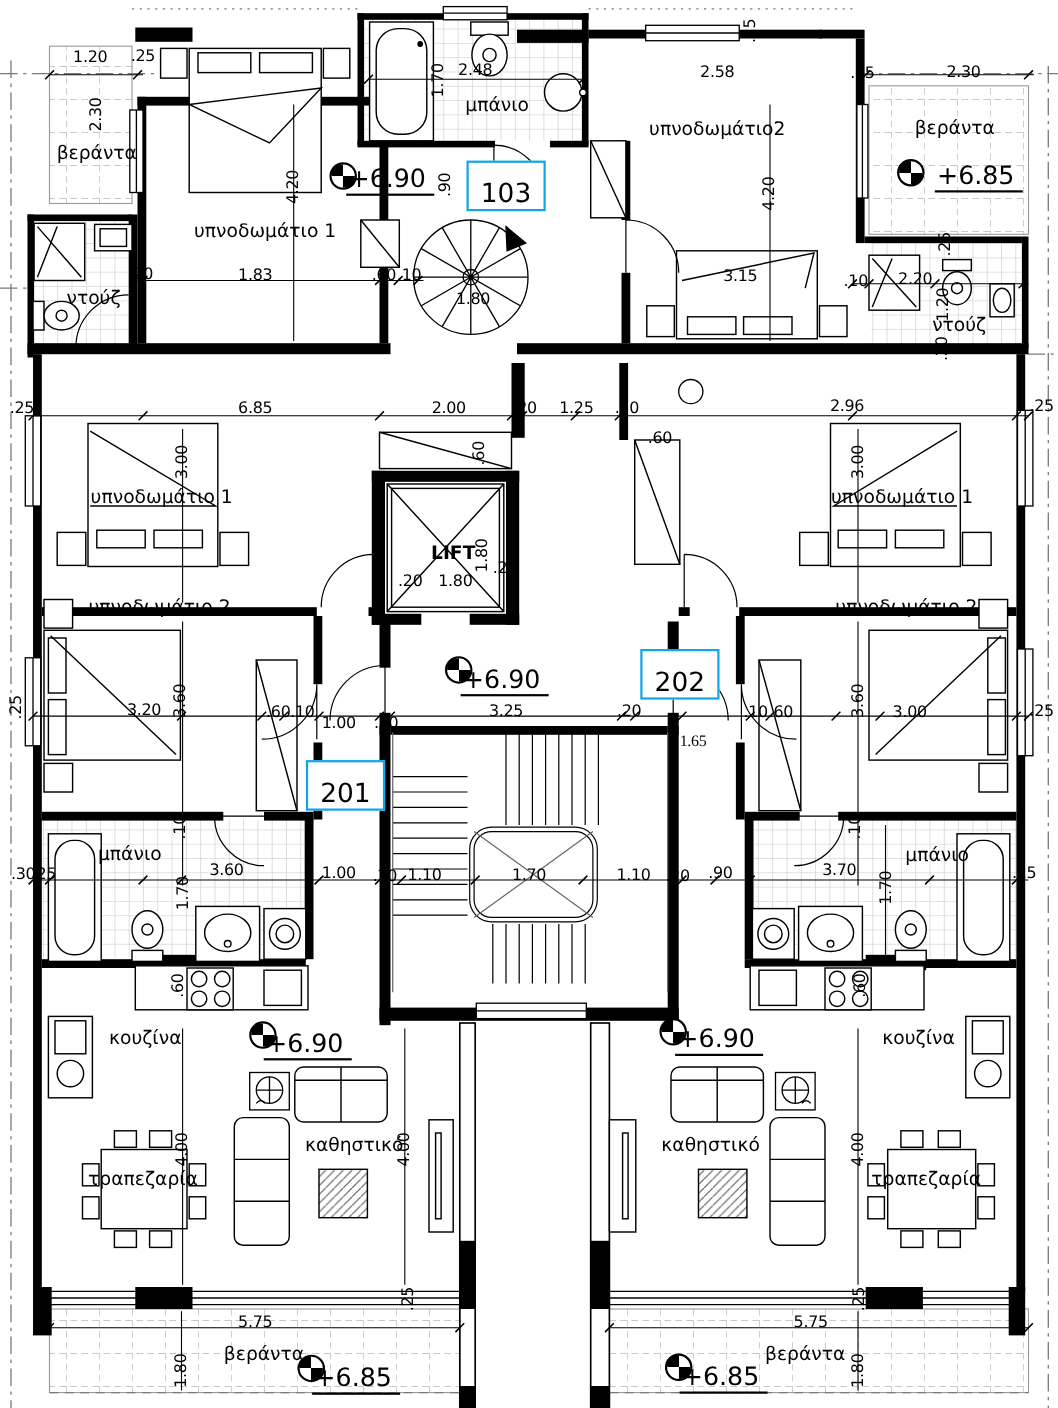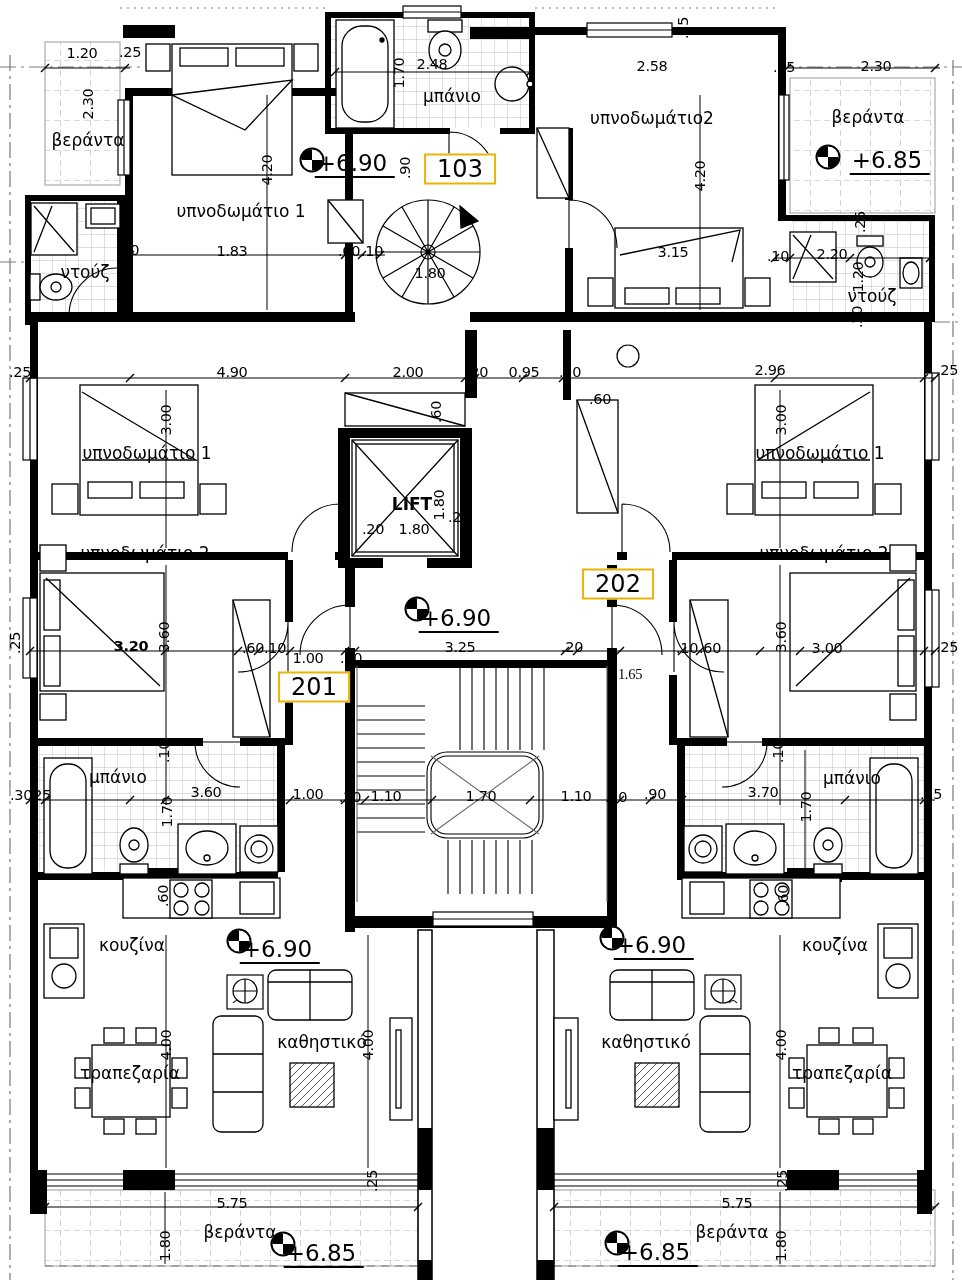--- a/index.html
+++ b/index.html
@@ -5,21 +5,21 @@
   html,body{margin:0;padding:0;background:#fff;}
   #plan{position:relative;width:962px;height:1280px;background:#fff;overflow:hidden;
         font-family:"DejaVu Sans",sans-serif;color:#000;}
   #plan svg{position:absolute;left:0;top:0;}
   #labels{position:absolute;left:0;top:0;width:100%;height:100%;}
   .lbl{position:absolute;transform:translate(-50%,-50%);white-space:nowrap;line-height:1;}
   .room{font-size:17px;}
   .dim{font-size:14.5px;letter-spacing:-0.3px;}
   .rot{transform:translate(-50%,-50%) rotate(-90deg);}
   .level{font-size:23px;border-bottom:2px solid #000;padding:0 8px 1px 2px;}
-  .unit{font-size:24px;border:2px solid #eab308;background:#fff;padding:1px 11px 2px;}
+  .unit{font-size:24px;border:2px solid #0ea5e9;background:#fff;padding:16px 11px 2px;}
   .marker{position:absolute;width:21px;height:21px;border-radius:50%;border:2px solid #000;
           transform:translate(-50%,-50%);
           background:conic-gradient(#fff 0 90deg,#000 90deg 180deg,#fff 180deg 270deg,#000 270deg 360deg);}
 </style>
 </head>
 <body>
 
 <div id="plan">
 <svg width="962" height="1280" viewBox="0 0 962 1280">
   <defs>
@@ -427,36 +427,36 @@
       <div class="lbl dim" style="left: 128px; top: 250px;">.20</div>
       <div class="lbl dim" style="left: 430px; top: 273px;">1.80</div>
       <div class="lbl dim rot" style="left: 700px; top: 176px;">4.20</div>
       <div class="lbl dim" style="left: 673px; top: 252px;">3.15</div>
       <div class="lbl dim" style="left: 778px; top: 256px;">.10</div>
       <div class="lbl dim" style="left: 832px; top: 254px;">2.20</div>
       <div class="lbl dim rot" style="left: 860px; top: 222px;">.25</div>
       <div class="lbl dim rot" style="left: 858px; top: 277px;">1.20</div>
       <div class="lbl dim rot" style="left: 857px; top: 317px;">.20</div>
       <div class="lbl dim" style="left: 20px; top: 372px;">.25</div>
-      <div class="lbl dim" style="left: 232px; top: 372px;">4.90</div>
+      <div class="lbl dim" style="left: 232px; top: 372px;">6.85</div>
       <div class="lbl dim" style="left: 408px; top: 372px;">2.00</div>
       <div class="lbl dim" style="left: 477px; top: 372px;">.20</div>
-      <div class="lbl dim" style="left: 524px; top: 372px;">0.95</div>
+      <div class="lbl dim" style="left: 524px; top: 372px;">1.25</div>
       <div class="lbl dim" style="left: 570px; top: 372px;">.20</div>
       <div class="lbl dim" style="left: 600px; top: 399px;">.60</div>
       <div class="lbl dim" style="left: 770px; top: 370px;">2.96</div>
       <div class="lbl dim" style="left: 947px; top: 370px;">.25</div>
       <div class="lbl dim rot" style="left: 436px; top: 412px;">.60</div>
       <div class="lbl dim rot" style="left: 439px; top: 505px;">1.80</div>
       <div class="lbl dim" style="left: 459px; top: 517px;">.20</div>
       <div class="lbl dim" style="left: 373px; top: 529px;">.20</div>
       <div class="lbl dim" style="left: 414px; top: 529px;">1.80</div>
       <div class="lbl dim rot" style="left: 166px; top: 420px;">3.00</div>
       <div class="lbl dim rot" style="left: 781px; top: 420px;">3.00</div>
-      <div class="lbl dim" style="left: 131px; top: 646px; font-weight: bold;">3.20</div>
+      <div class="lbl dim" style="left: 131px; top: 646px;">3.20</div>
       <div class="lbl dim rot" style="left: 164px; top: 637px;">3.60</div>
       <div class="lbl dim" style="left: 253px; top: 648px;">.60</div>
       <div class="lbl dim" style="left: 275px; top: 648px;">.10</div>
       <div class="lbl dim" style="left: 308px; top: 658px;">1.00</div>
       <div class="lbl dim" style="left: 351px; top: 658px;">.20</div>
       <div class="lbl dim" style="left: 460px; top: 647px;">3.25</div>
       <div class="lbl dim" style="left: 572px; top: 647px;">.20</div>
       <div class="lbl dim" style="left: 630px; top: 674px; font-family: Liberation Serif, serif;">1.65</div>
       <div class="lbl dim" style="left: 687px; top: 648px;">.10</div>
       <div class="lbl dim" style="left: 710px; top: 648px;">.60</div>
@@ -485,22 +485,22 @@
       <div class="lbl dim rot" style="left: 166px; top: 1045px;">4.00</div>
       <div class="lbl dim rot" style="left: 368px; top: 1045px;">4.00</div>
       <div class="lbl dim rot" style="left: 781px; top: 1045px;">4.00</div>
       <div class="lbl dim rot" style="left: 372px; top: 1181px;">.25</div>
       <div class="lbl dim rot" style="left: 782px; top: 1181px;">.25</div>
       <div class="lbl dim" style="left: 232px; top: 1203px;">5.75</div>
       <div class="lbl dim" style="left: 737px; top: 1203px;">5.75</div>
       <div class="lbl dim rot" style="left: 165px; top: 1246px;">1.80</div>
       <div class="lbl dim rot" style="left: 781px; top: 1246px;">1.80</div>
       <div class="lbl unit" style="left: 460px; top: 169px;">103</div>
-      <div class="lbl unit" style="left: 314px; top: 687px;">201</div>
-      <div class="lbl unit" style="left: 618px; top: 584px;">202</div>
+      <div class="lbl unit" style="left: 314px; top: 714px;">201</div>
+      <div class="lbl unit" style="left: 618px; top: 613px;">202</div>
       <div class="marker" style="left: 312px; top: 160px;"></div>
       <div class="lbl level" style="left: 355px; top: 165px;">+6.90</div>
       <div class="marker" style="left: 828px; top: 157px;"></div>
       <div class="lbl level" style="left: 890px; top: 162px;">+6.85</div>
       <div class="marker" style="left: 417px; top: 609px;"></div>
       <div class="lbl level" style="left: 459px; top: 620px;">+6.90</div>
       <div class="marker" style="left: 239px; top: 941px;"></div>
       <div class="lbl level" style="left: 280px; top: 951px;">+6.90</div>
       <div class="marker" style="left: 612px; top: 938px;"></div>
       <div class="lbl level" style="left: 654px; top: 947px;">+6.90</div>

